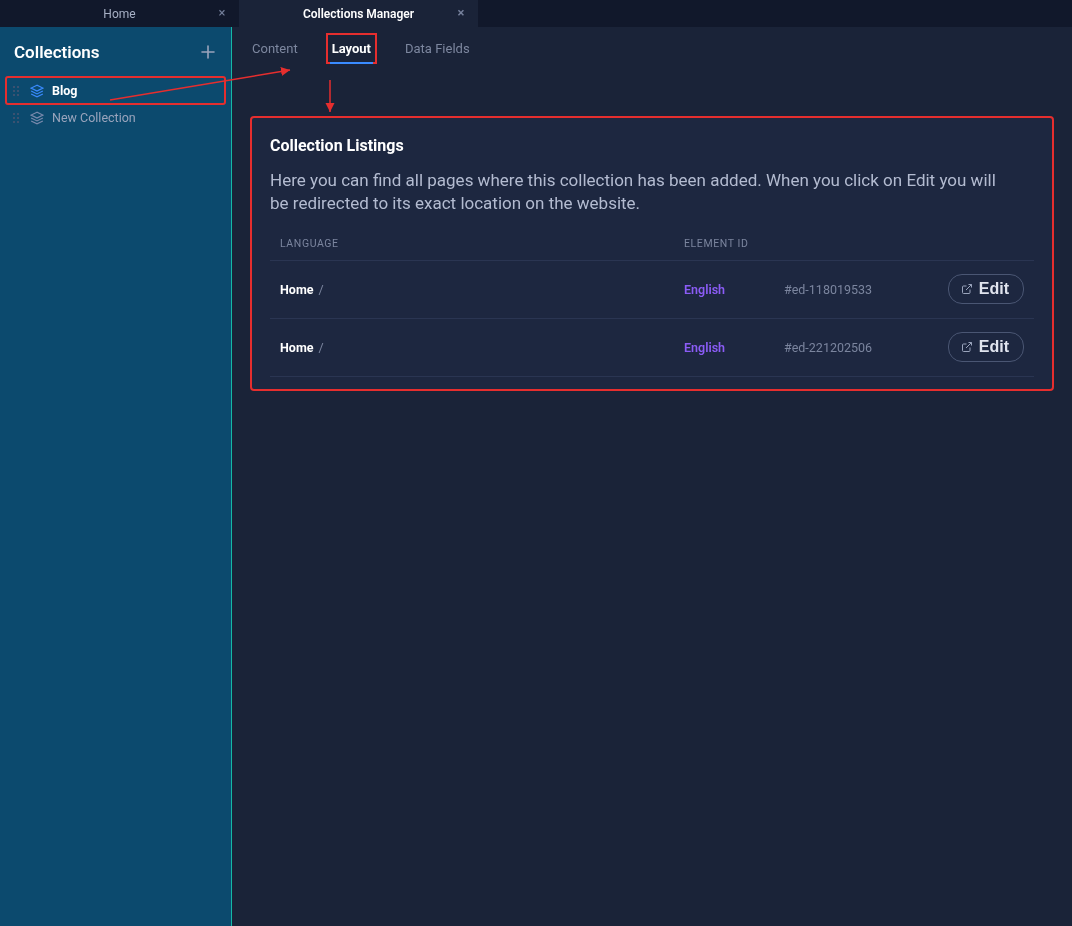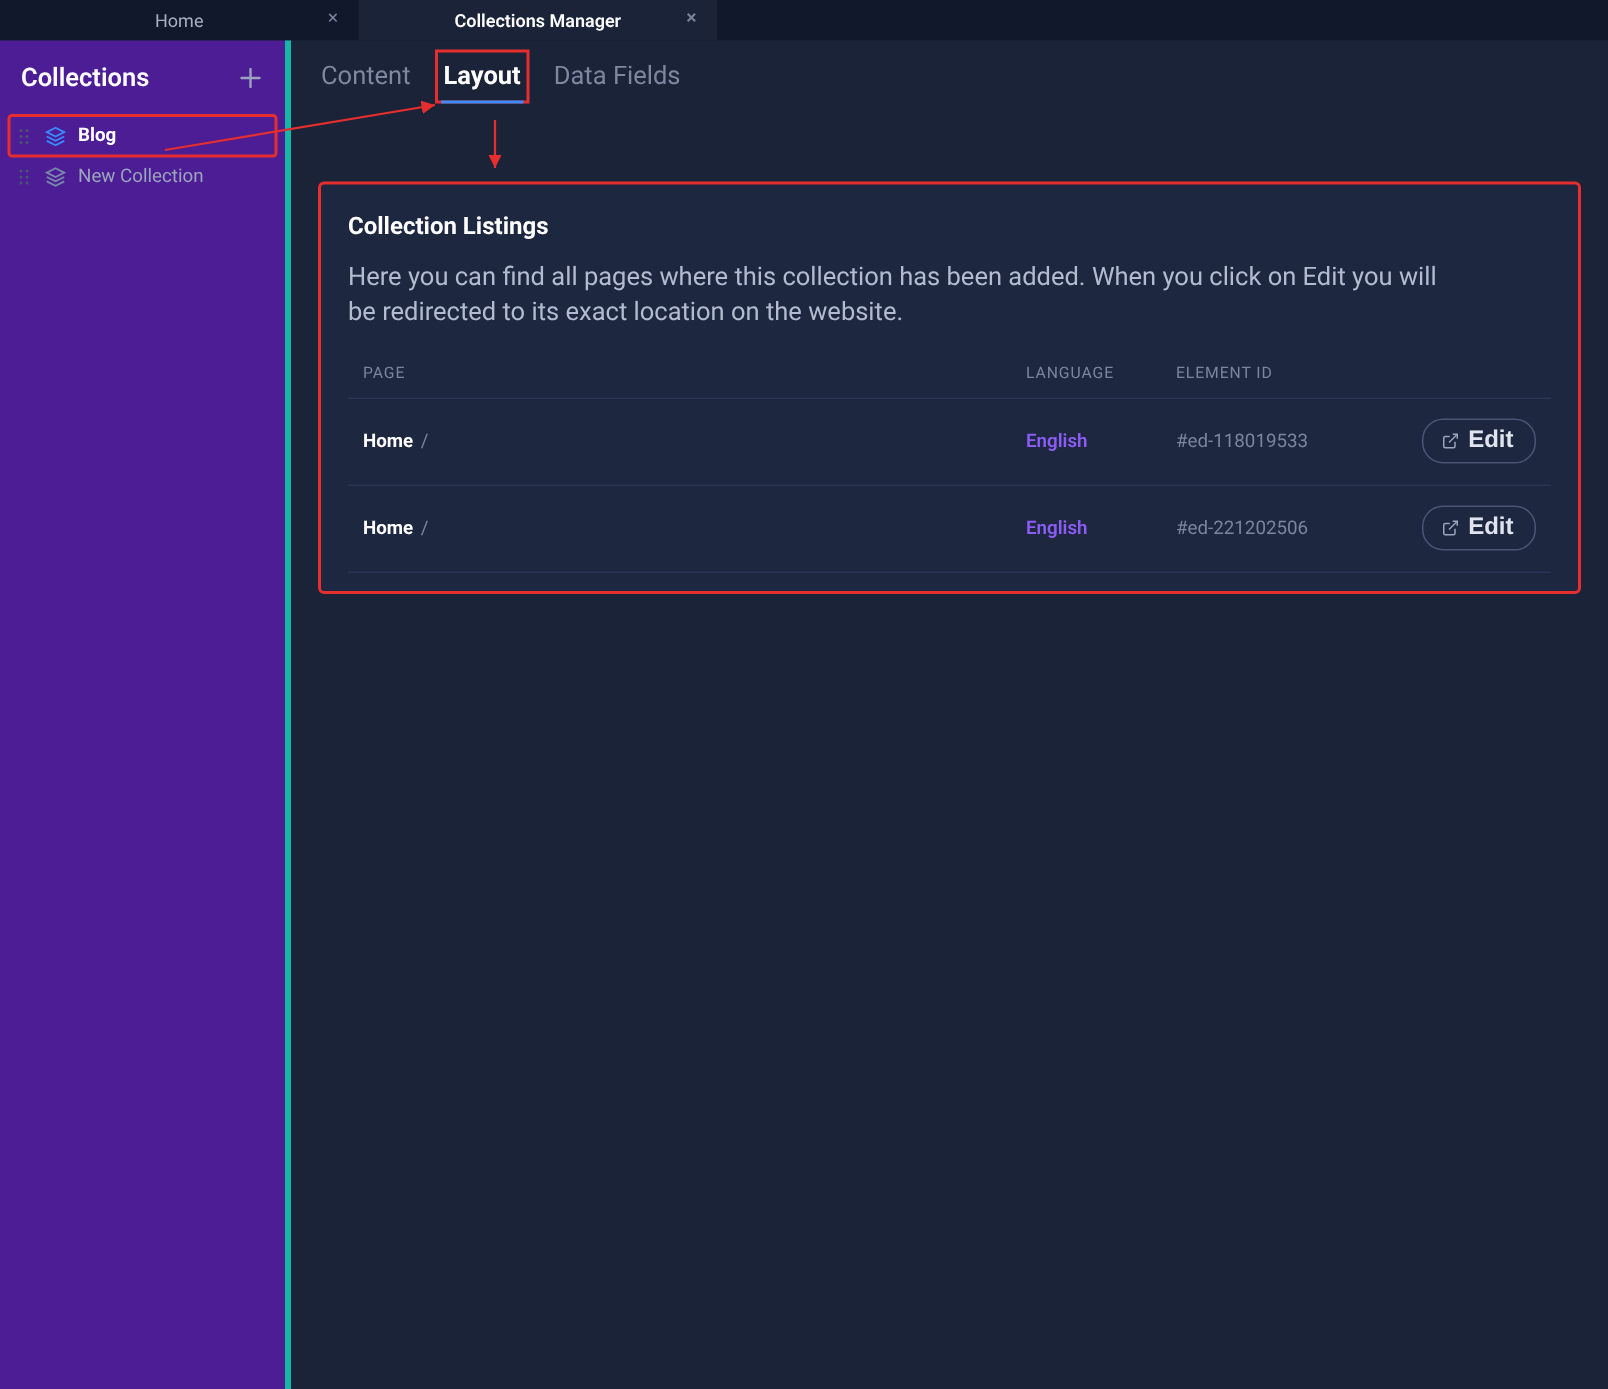--- a/index.html
+++ b/index.html
@@ -44,23 +44,23 @@
     line-height: 14px;
     text-align: center;
   }
 
   
   .body {
     display: flex;
     height: calc(100% - 27px);
   }
   .sidebar {
-    width: 194px;
-    background: #4c1d95;
-    border-right: 4px solid #14b8a6;
+    width: 232px;
+    background: #0c4a6e;
+    border-right: 1px solid #14b8a6;
     padding-top: 14px;
   }
   .sidebar-head {
     display: flex;
     align-items: center;
     justify-content: space-between;
     padding: 0 12px 10px 14px;
   }
   .sidebar-head h2 {
     font-size: 17px;
@@ -104,23 +104,23 @@
 
   
   .main {
     flex: 1;
     background: #1a2338;
     padding: 10px 12px;
     position: relative;
   }
   .subtabs {
     display: flex;
-    gap: 18px;
+    gap: 30px;
     padding: 0 6px 4px 6px;
-    font-size: 17px;
+    font-size: 13px;
   }
   .subtab { color: #7d879f; cursor: pointer; padding: 4px 2px; }
   .subtab.active {
     color: #ffffff;
     font-weight: 700;
     position: relative;
   }
   .subtab.active.highlight-red {
     outline: 2px solid #e62e2e;
     outline-offset: 2px;
@@ -287,21 +287,20 @@
       <div class="subtab">Data Fields</div>
     </div>
 
     <div class="panel-wrap">
       <section class="panel">
         <h3>Collection Listings</h3>
         <p class="panel-desc">Here you can find all pages where this collection has been added. When you click on Edit you will be redirected to its exact location on the website.</p>
 
         <div class="listing-table">
           <div class="listing-head">
-            <div>PAGE</div>
             <div>LANGUAGE</div>
             <div>ELEMENT ID</div>
             <div></div>
           </div>
 
           <div class="listing-row">
             <div class="page-cell">
               <span class="page-name">Home</span>
               <span class="slash">/</span>
             </div>

